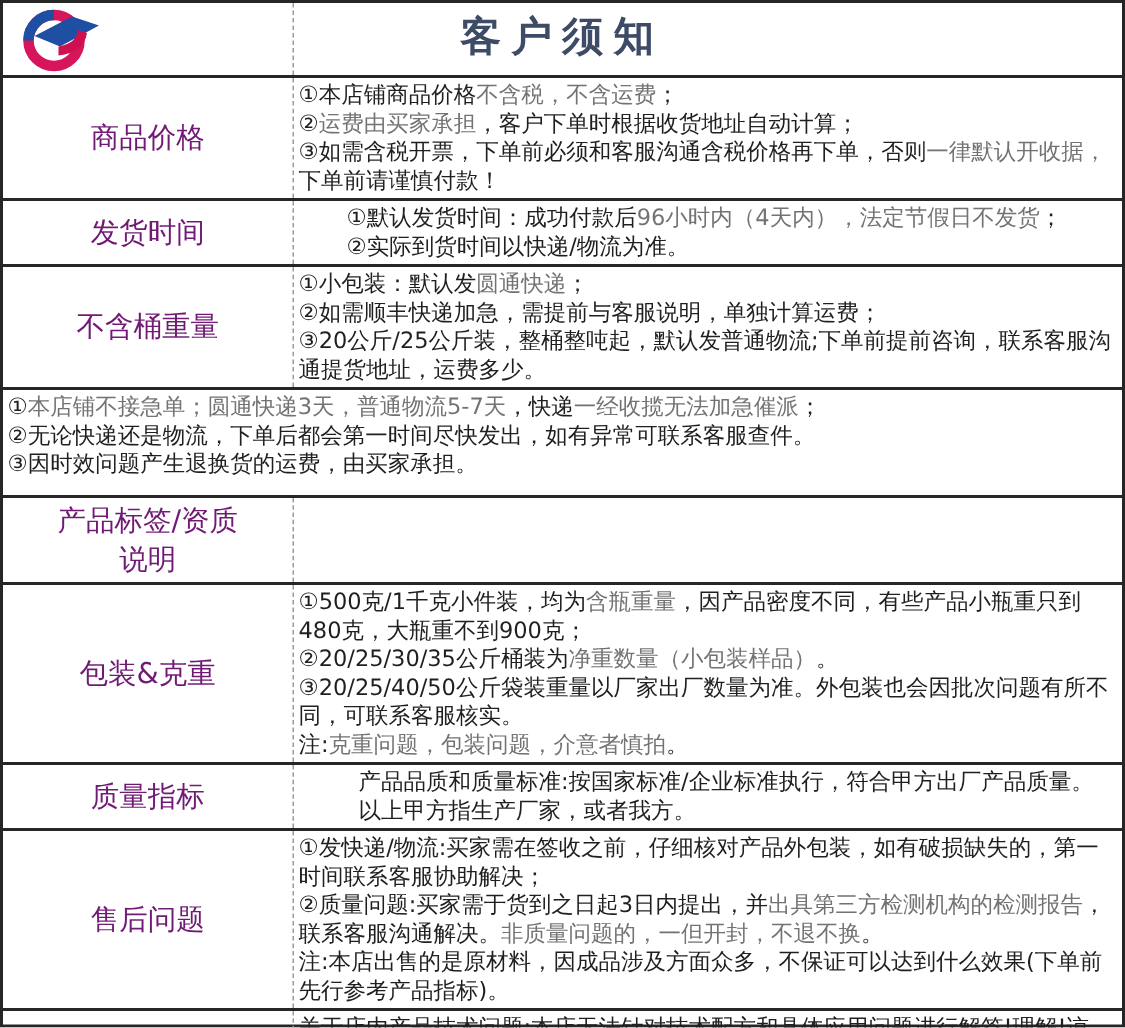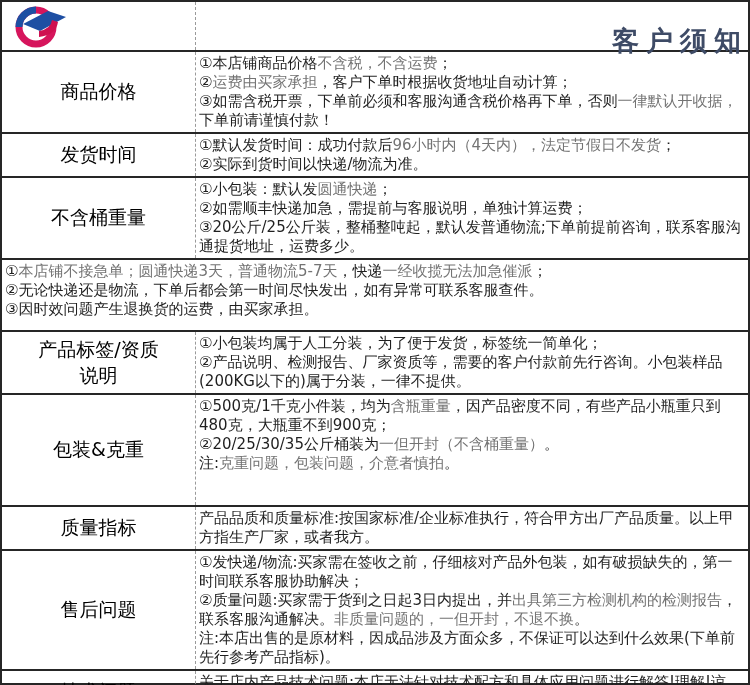--- a/index.html
+++ b/index.html
@@ -13,53 +13,53 @@
   
   .header{
     height:48px;position:relative;
     border-bottom:2px solid #262626;
   }
   .header .col-divider{
     position:absolute;left:193px;top:0;bottom:0;width:0;
     border-left:1px dashed #9a9a9a;
   }
   .page-title{
-    position:absolute;left:0;right:0;top:21px;
-    text-align:right;
+    position:absolute;left:0;right:0;top:4px;
+    text-align:center;
     font-size:27px;font-weight:bold;letter-spacing:7px;
     color:#3e4b66;
   }
   .logo{position:absolute;left:8px;top:2px;}
   
   .row{
     display:flex;align-items:stretch;
     border-bottom:2px solid #262626;
   }
   .row:last-child{border-bottom:none;}
   .row .label{
     flex:0 0 193px;width:193px;
     display:flex;align-items:center;justify-content:center;
     text-align:center;white-space:pre-line;
-    font-size:19px;color:#000000;
+    font-size:19px;color:#701a75;
     border-right:1px dashed #9a9a9a;
   }
   .row .content{
     flex:1;padding:2px 4px 2px 3px;
     font-size:15px;line-height:19px;color:#1f1f1f;
   }
   .content p{margin:0;}
   .red{color:#737373;}
   
   #notice-table .row:nth-child(1){min-height:73px;}
-  #notice-table .row:nth-child(2){min-height:41px;}
+  #notice-table .row:nth-child(2){min-height:41px;gap:32px;}
   #notice-table .row:nth-child(3){min-height:78px;}
   #notice-table .row:nth-child(4){min-height:70px;}
   #notice-table .row:nth-child(5){min-height:56px;justify-content:space-between;}
   #notice-table .row:nth-child(6){min-height:110px;}
-  #notice-table .row:nth-child(7){min-height:37px;}
+  #notice-table .row:nth-child(7){min-height:37px;gap:40px;}
   #notice-table .row:nth-child(8){min-height:112px;}
   #notice-table .row:nth-child(9){min-height:36px;}
 </style>
 </head>
 <body>
 
 <div class="sheet">
 
   <div class="header">
     <span class="logo">
@@ -101,30 +101,27 @@
       <div class="row">
         <div class="content">
           <p><span>①</span><span class="red">本店铺不接急单；圆通快递3天，普通物流5-7天</span><span>，快递</span><span class="red">一经收揽无法加急催派</span><span>；</span></p>
           <p><span>②无论快递还是物流，下单后都会第一时间尽快发出，如有异常可联系客服查件。</span></p>
           <p><span>③因时效问题产生退换货的运费，由买家承担。</span></p>
         </div>
       </div>
       <div class="row">
         <div class="label">产品标签/资质
 说明</div>
-        <div class="content">
-          <p><span>①小包装均属于人工分装，为了便于发货，标签统一简单化；</span></p>
-          <p><span>②产品说明、检测报告、厂家资质等，需要的客户付款前先行咨询。小包装样品(200KG以下的)属于分装，一律不提供。</span></p>
-        </div>
       </div>
       <div class="row">
         <div class="label">包装&amp;克重</div>
         <div class="content">
           <p><span>①500克/1千克小件装，均为</span><span class="red">含瓶重量</span><span>，因产品密度不同，有些产品小瓶重只到480克，大瓶重不到900克；</span></p>
-          <p><span>②20/25/30/35公斤桶装为</span><span class="red">一但开封（不含桶重量）</span><span>。</span></p>
+          <p><span>②20/25/30/35公斤桶装为</span><span class="red">净重数量（小包装样品）</span><span>。</span></p>
+          <p><span>③20/25/40/50公斤袋装重量以厂家出厂数量为准。外包装也会因批次问题有所不同，可联系客服核实。</span></p>
           <p><span>注:</span><span class="red">克重问题，包装问题，介意者慎拍</span><span>。</span></p>
         </div>
       </div>
       <div class="row">
         <div class="label">质量指标</div>
         <div class="content">
           <p><span>产品品质和质量标准:按国家标准/企业标准执行，符合甲方出厂产品质量。以上甲方指生产厂家，或者我方。</span></p>
         </div>
       </div>
       <div class="row">

